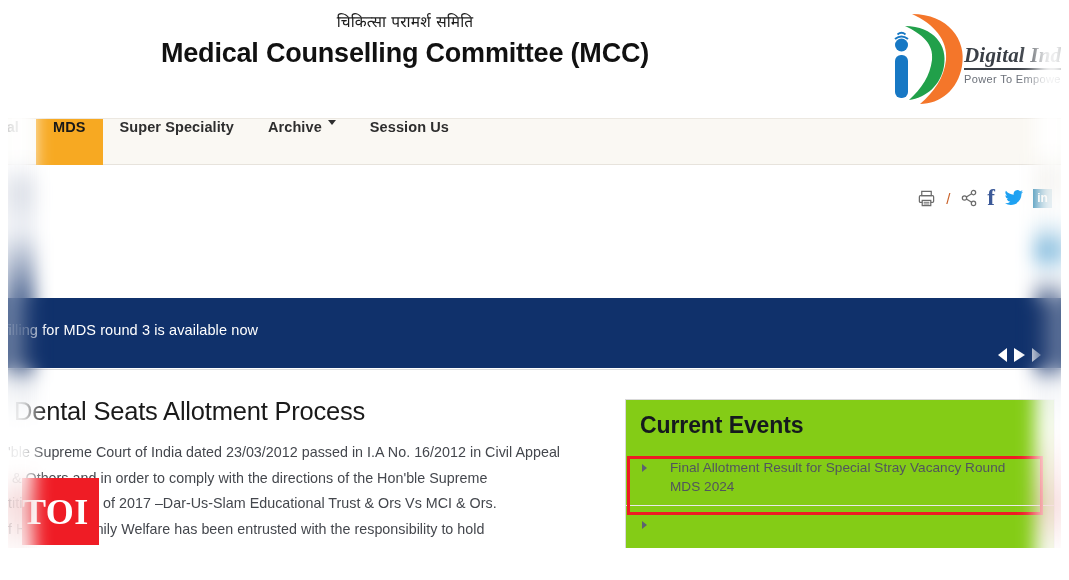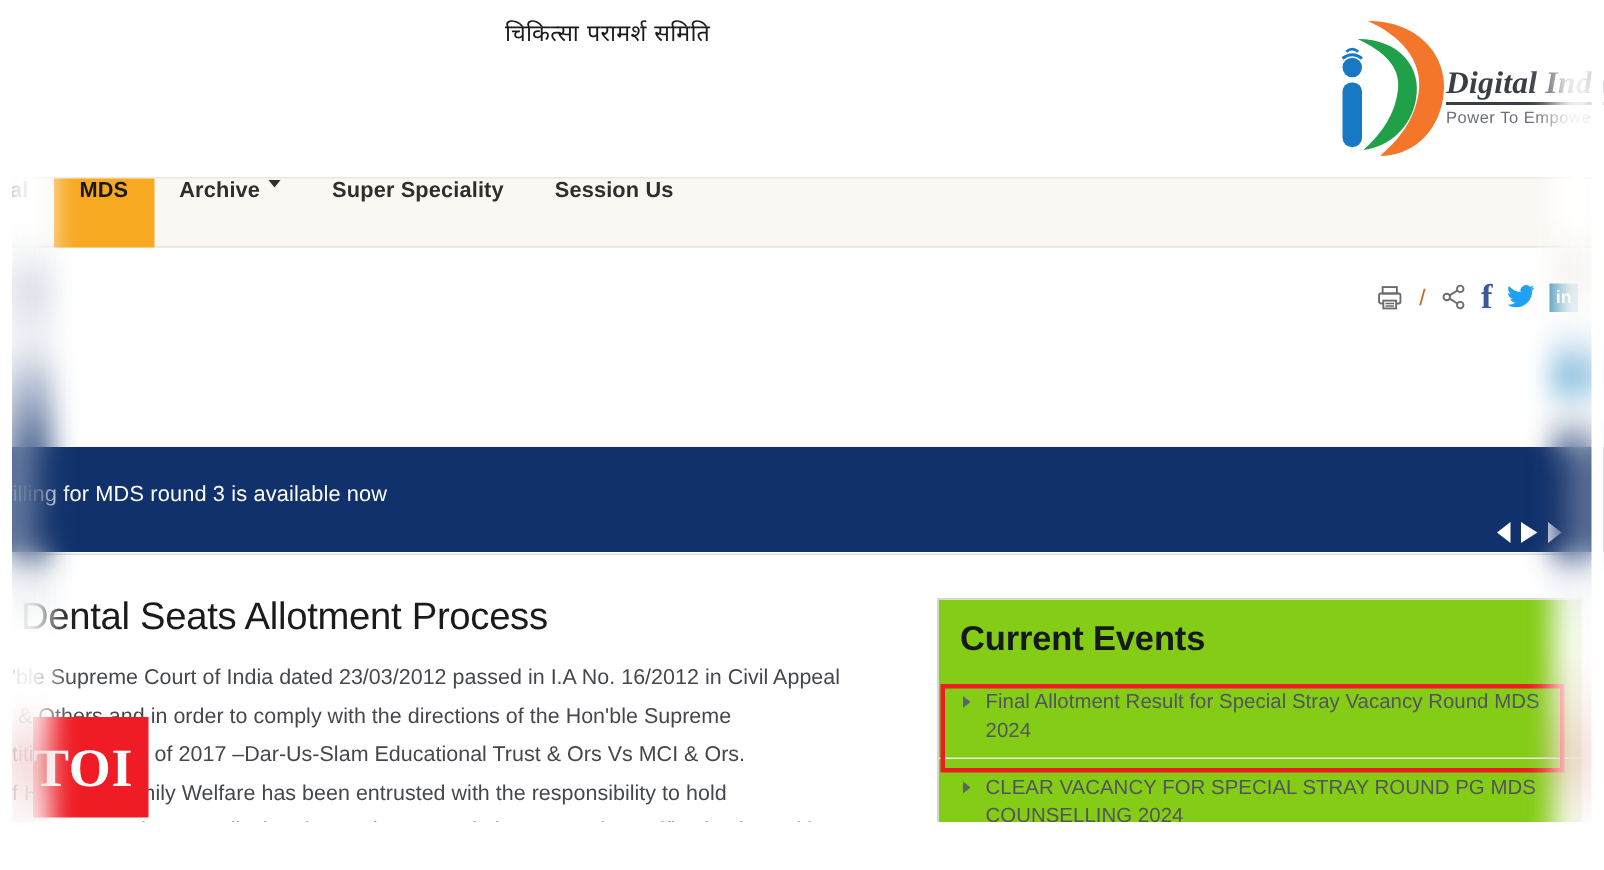--- a/index.html
+++ b/index.html
@@ -260,21 +260,21 @@
   .events-title {
     padding: 12px 0 10px 14px;
     font-size: 23px;
     font-weight: 700;
     color: #15191e;
     letter-spacing: -.1px;
   }
   .event-item {
     display: flex;
     align-items: flex-start;
-    gap: 10px;
+    gap: 23px;
     padding: 9px 16px 9px 16px;
     cursor: pointer;
   }
   .event-item + .event-item { border-top: 1px solid #e9e9e9; }
   .ev-bullet {
     flex: 0 0 auto;
     margin-top: 6px;
     width: 0; height: 0;
     border-top: 4px solid transparent;
     border-bottom: 4px solid transparent;
@@ -365,20 +365,21 @@
 </head>
 <body>
 
 <div id="screen">
 
   <div id="site">
 
     <div class="header">
       <div class="header-titles">
         <div class="hdr-hindi">चिकित्सा परामर्श समिति</div>
+        <div class="hdr-main">Medical Counselling Committee (MCC)</div>
       </div>
 
       <div class="di-logo">
         <svg class="di-emblem" viewBox="0 0 98 100">
           <path d="M40 6 C76 6 95 32 90 58 C86 82 68 96 48 96 C62 84 72 70 74 52 C76 32 62 16 40 6 Z" fill="#F4762A"></path>
           <path d="M33 18 C62 18 76 38 72 58 C69 77 54 90 37 92 C50 80 58 68 60 52 C62 36 50 26 33 18 Z" fill="#21A04A"></path>
           <path d="M22 34 C12 46 10 62 17 75 C23 87 36 94 50 93 C38 86 30 74 29 60 C28 49 31 40 22 34 Z" fill="#1778C4" opacity="0"></path>
           <rect x="23" y="47" width="13" height="43" rx="6" fill="#1778C4"></rect>
           <circle cx="29.5" cy="37" r="6.5" fill="#1778C4"></circle>
           <path d="M23 31 q6.5 -5 13 0" stroke="#1778C4" stroke-width="2" fill="none"></path>
@@ -393,25 +394,25 @@
 
     <div class="navbar">
       <div class="nav-inner">
         <div class="nav-item">
           <span>UG Medical</span>
         </div>
         <div class="nav-item active">
           <span>MDS</span>
         </div>
         <div class="nav-item">
+          <span>Super Speciality</span>
+        </div>
+        <div class="nav-item">
           <span>Archive</span>
           <span class="nav-caret"></span>
-        </div>
-        <div class="nav-item">
-          <span>Super Speciality</span>
         </div>
         <div class="nav-item">
           <span>Session Us</span>
         </div>
       </div>
     </div>
 
     <div class="util-strip">
       <div class="util-icons">
 
@@ -480,21 +481,20 @@
       <div class="events">
         <div class="events-title">Current Events</div>
 
         <div class="event-item">
           <span class="ev-bullet"></span>
           <span class="ev-text">Final Allotment Result for Special Stray Vacancy Round MDS 2024</span>
         </div>
 
         <div class="event-item">
           <span class="ev-bullet"></span>
-          <span class="ev-text">CLEAR VACANCY FOR SPECIAL STRAY ROUND PG MDS COUNSELLING 2024</span>
         </div>
       </div>
 
     </div>
   </div>
 
   <div class="annot-box"></div>
 
   <div class="toi-mark">
     <span>TOI</span>

